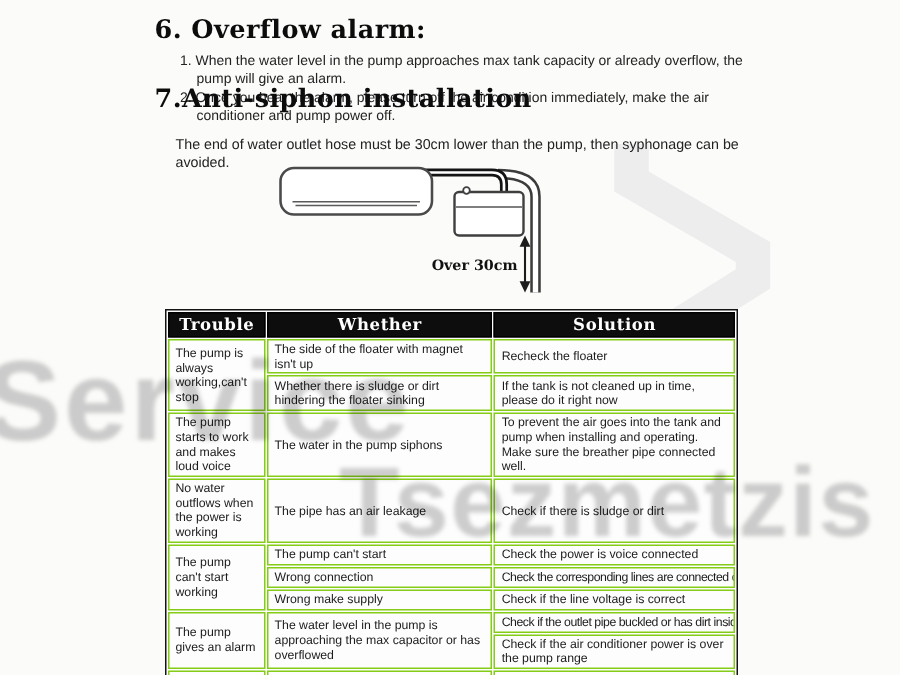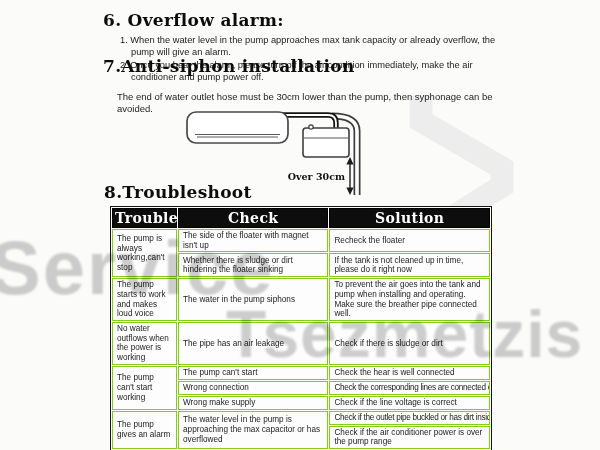--- a/index.html
+++ b/index.html
@@ -25,21 +25,21 @@
   .diagram{position:absolute;left:148px;top:104px;}
   .diagram text{font-family:"DejaVu Serif",serif;font-weight:700;font-size:9.5px;fill:#111;}
   
   table.ts{
     position:absolute;left:110px;top:206px;width:382px;
     border-collapse:separate;border-spacing:1.5px;table-layout:fixed;
     border:1px solid #141414;background:#fdfdfd;
   }
   table.ts th{
     background:#0d0d0d;color:#fff;font-family:"DejaVu Serif",serif;
-    font-weight:700;font-size:14px;padding:1px 2px;border:1px solid #000;letter-spacing:.4px;
+    font-weight:700;font-size:11px;padding:1px 2px;border:1px solid #000;letter-spacing:.4px;
   }
   table.ts td{
     border:1px solid #84cc16;vertical-align:middle;
     font-size:8.2px;line-height:1.18;padding:1px 4px;color:#1b1b1b;background:#fdfdfd;
   }
   td.tc{font-size:7.9px;padding:1px 2px 1px 4px;}
   td.condensed{font-size:7px;letter-spacing:-.3px;white-space:nowrap;overflow:hidden;}
   tr.hA td{height:12px} tr.hB td{height:20px} tr.hC td{height:34px}
   tr.hD td{height:25px} tr.hE td{height:10px} tr.hF td{height:18px} tr.hG td{height:25px}
   
@@ -96,32 +96,31 @@
       </g>
 
       <g stroke="#1c1c1c">
         <line x1="202" y1="59" x2="202" y2="85" stroke-width="1.4"></line>
         <polygon points="202,53 198.4,60.5 205.6,60.5" fill="#1c1c1c" stroke="none"></polygon>
         <polygon points="202,91 198.4,83.5 205.6,83.5" fill="#1c1c1c" stroke="none"></polygon>
       </g>
       <text x="197" y="76" text-anchor="end">Over 30cm</text>
     </svg>
 
-    <h2 class="h h-troubleshoot">8.Troubleshoot</h2>
 
     <table class="ts">
       <colgroup>
           <col style="width:64px">
           <col style="width:148px">
           <col style="width:158px">
         </colgroup>
       <tbody>
           <tr class="hA">
         <th>Trouble</th>
-        <th>Check</th>
+        <th>Whether</th>
         <th>Solution</th>
       </tr>
       <tr class="hA">
         <td class="tc" rowspan="2">The pump is always working,can't stop</td>
         <td>The side of the floater with magnet isn't up</td>
         <td>Recheck the floater</td>
       </tr>
       <tr class="hB">
         <td>Whether there is sludge or dirt hindering the floater sinking</td>
         <td>If the tank is not cleaned up in time, please do it right now</td>
@@ -132,21 +131,21 @@
         <td>To prevent the air goes into the tank and pump when installing and operating. Make sure the breather pipe connected well.</td>
       </tr>
       <tr class="hD">
         <td class="tc">No water outflows when the power is working</td>
         <td>The pipe has an air leakage</td>
         <td>Check if there is sludge or dirt</td>
       </tr>
       <tr class="hE">
         <td class="tc" rowspan="3">The pump can't start working</td>
         <td>The pump can't start</td>
-        <td>Check the hear is well connected</td>
+        <td>Check the power is voice connected</td>
       </tr>
       <tr class="hE">
         <td>Wrong connection</td>
         <td class="condensed">Check the corresponding lines are connected correctly</td>
       </tr>
       <tr class="hE">
         <td>Wrong make supply</td>
         <td>Check if the line voltage is correct</td>
       </tr>
       <tr class="hE">

